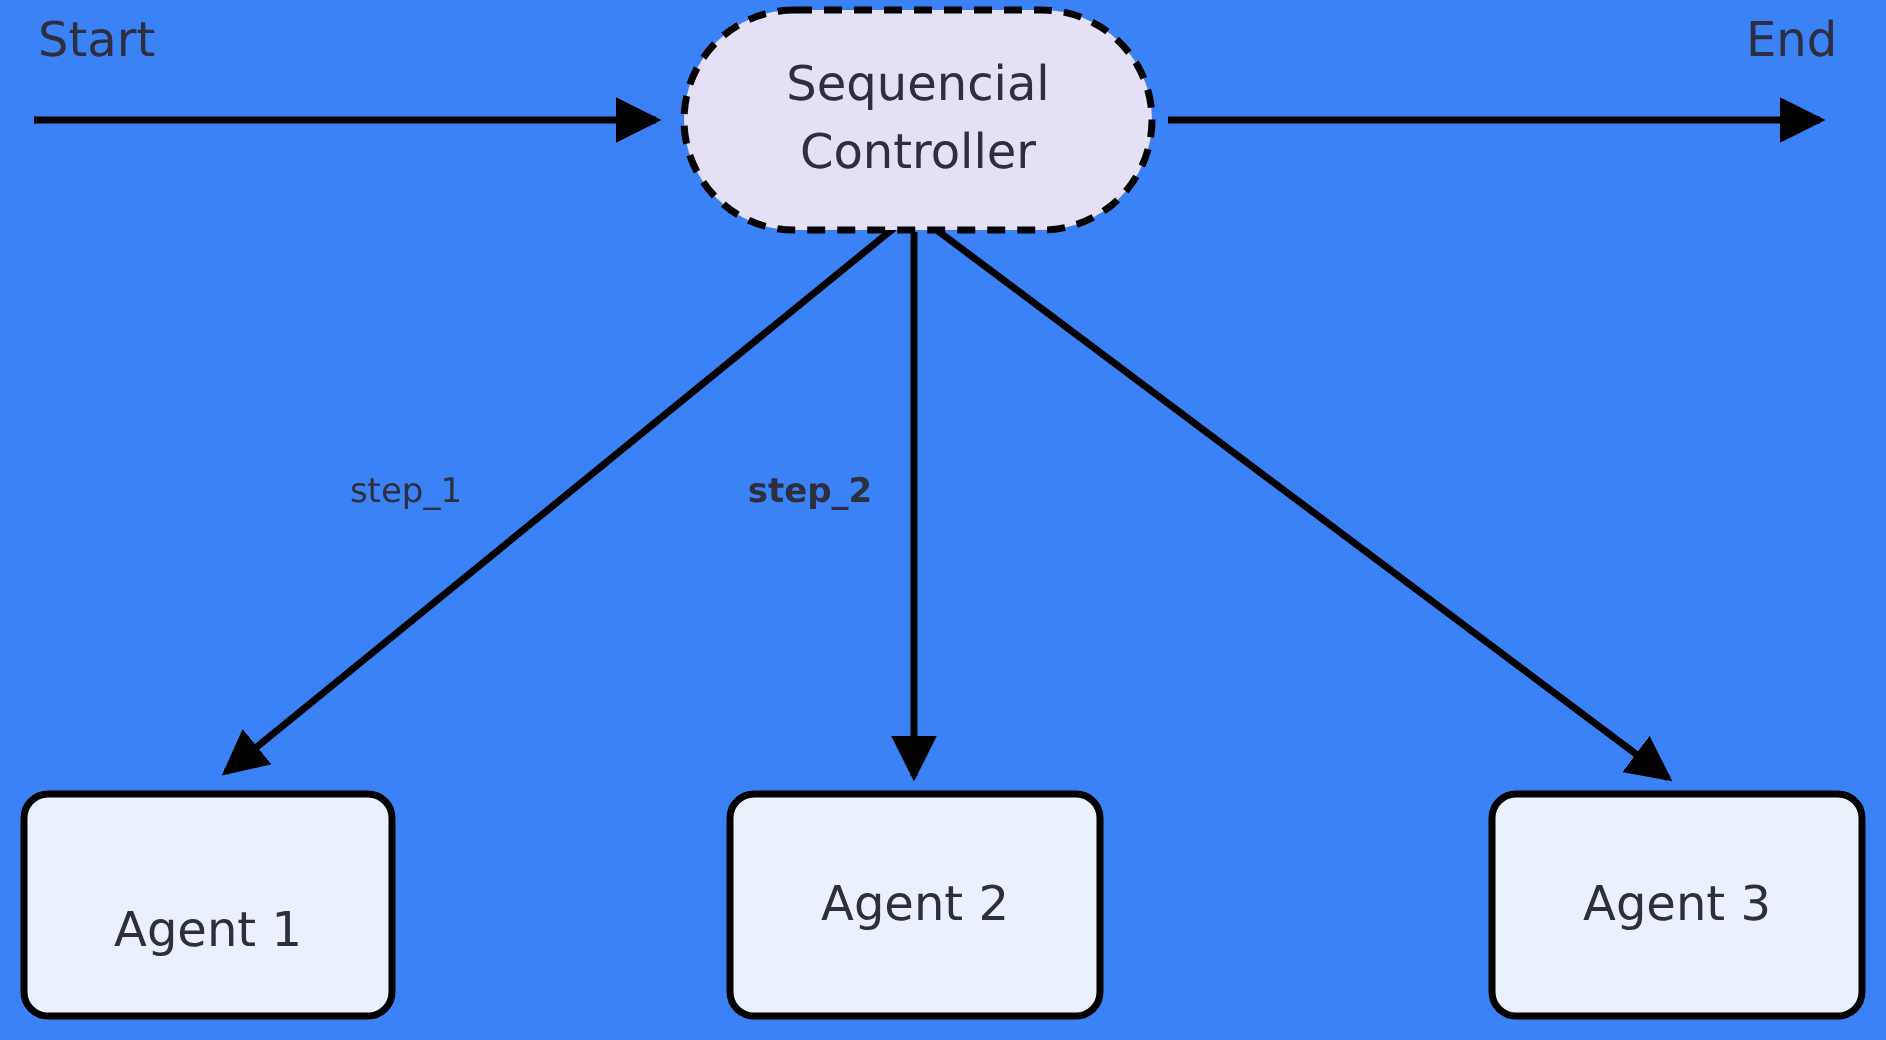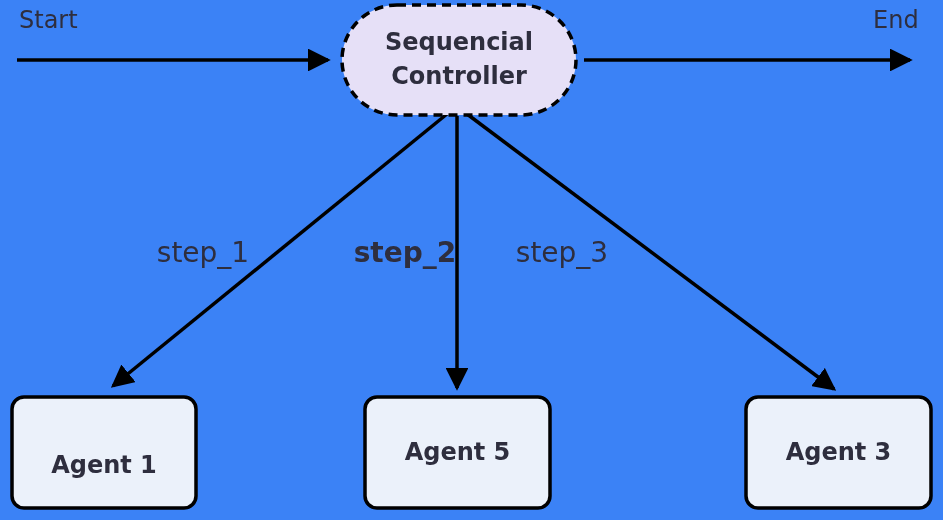--- a/index.html
+++ b/index.html
@@ -21,35 +21,34 @@
   .lbl {
     position: absolute;
     color: #2e2e3e;
     font-size: 24px;
     line-height: 1.2;
     white-space: pre;
   }
   .step-lbl {
     position: absolute;
     color: #2e2e3e;
-    font-size: 28px;
+    font-size: 17px;
     line-height: 1.2;
     text-align: center;
     width: 110px;
   }
   .node-label {
     position: absolute;
     display: flex;
     align-items: center;
     justify-content: center;
     text-align: center;
     color: #2e2e3e;
     font-size: 24px;
     line-height: 1.4;
-    font-weight: bold;
   }
 </style>
 </head>
 <body>
 
 <div class="canvas">
 
   <svg class="layer" width="943" height="520" viewBox="0 0 943 520">
     <defs>
       <marker id="arrowhead" viewBox="0 0 10 10" refX="8.8" refY="5" markerWidth="6.5" markerHeight="6.5" orient="auto-start-reverse" markerUnits="strokeWidth">
@@ -67,20 +66,19 @@
     <rect class="node-shape" x="12" y="397" width="184" height="111" rx="12" ry="12" fill="#ebf1fa"></rect>
     <rect class="node-shape" x="365" y="397" width="185" height="111" rx="12" ry="12" fill="#ebf1fa"></rect>
     <rect class="node-shape" x="746" y="397" width="185" height="111" rx="12" ry="12" fill="#ebf1fa"></rect>
   </svg>
 
   <div class="lbl" style="left:19px; top:6px;">Start</div>
   <div class="lbl" style="left:873px; top:6px;">End</div>
 
   <div class="step-lbl" style="left:148px; top:236px;">step_1</div>
   <div class="step-lbl" style="left:350px; top:236px;font-weight:bold;">step_2</div>
-  <div class="step-lbl" style="left:507px; top:236px;">step_3</div>
 
   <div class="node-label" style="left:384px; top:5px; width:150px; height:110px;">Sequencial Controller</div>
   <div class="node-label" style="left:12px;  top:397px; width:184px; height:138px;">Agent 1</div>
-  <div class="node-label" style="left:365px; top:397px; width:185px; height:111px;">Agent 5</div>
+  <div class="node-label" style="left:365px; top:397px; width:185px; height:111px;">Agent 2</div>
   <div class="node-label" style="left:746px; top:397px; width:185px; height:111px;">Agent 3</div>
 
 </div>
 
 </body></html>

